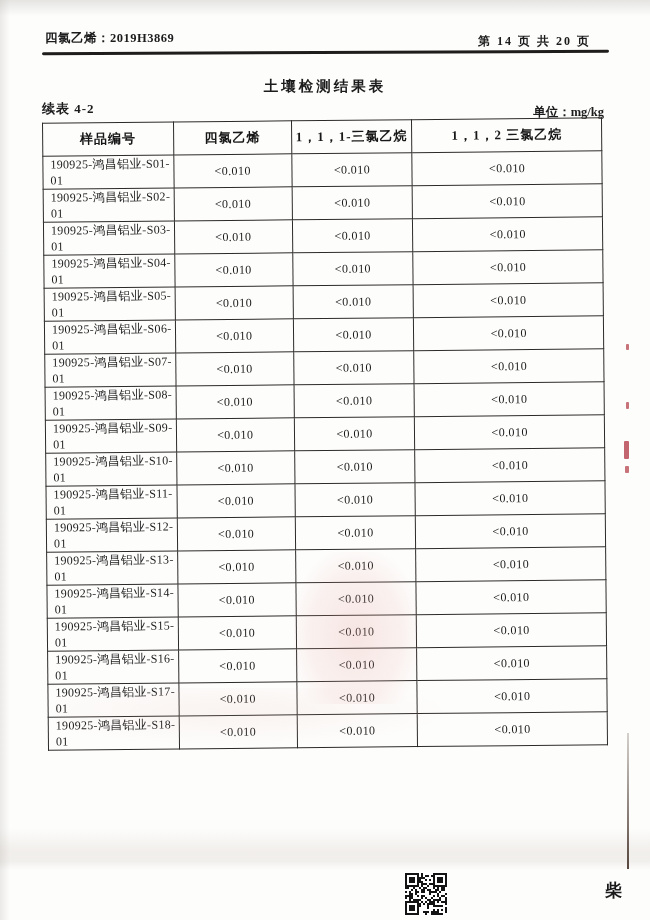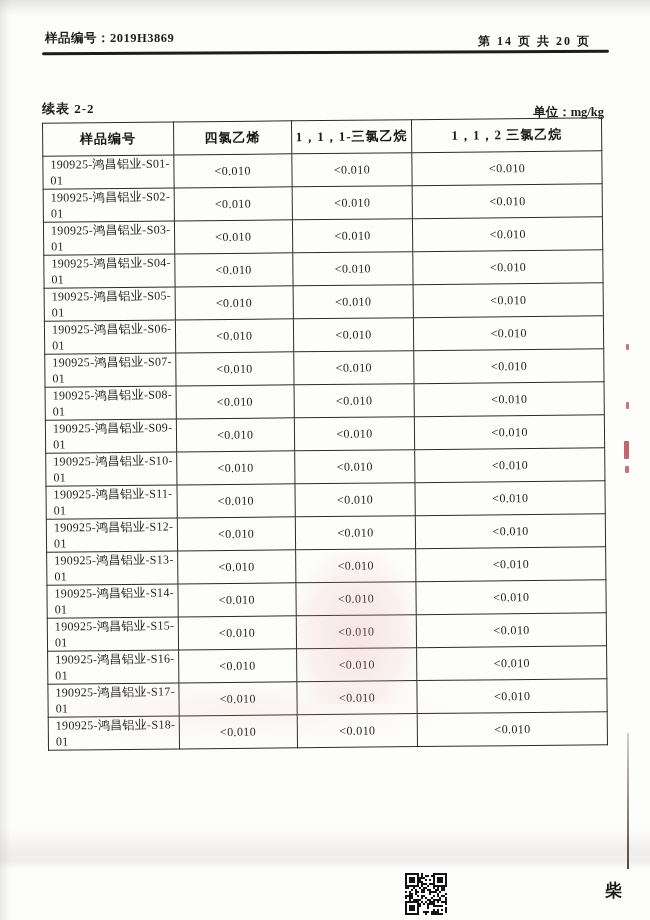--- a/index.html
+++ b/index.html
@@ -64,27 +64,28 @@
 </head>
 <body>
 
 <div class="scan-page">
 
   <div class="edge-top"></div>
   <div class="edge-left"></div>
   <div class="edge-bottom-noise"></div>
 
   <div class="report-line">
-    <span>样品编号：</span><span>2019H3869</span>
+    <span>四氯乙烯：</span><span>2019H3869</span>
   </div>
   <div class="page-info">第 14 页 共 20 页</div>
   <div class="header-rule"></div>
 
-
-  <div class="subtable-label">续表 2-2</div>
+  <div class="doc-title">土壤检测结果表</div>
+
+  <div class="subtable-label">续表 4-2</div>
   <div class="unit-label">单位：mg/kg</div>
 
   <div class="table-wrap">
     <table class="results">
       <colgroup>
         <col class="c1">
           <col class="c2">
           <col class="c3">
           <col class="c4">
       </colgroup>

